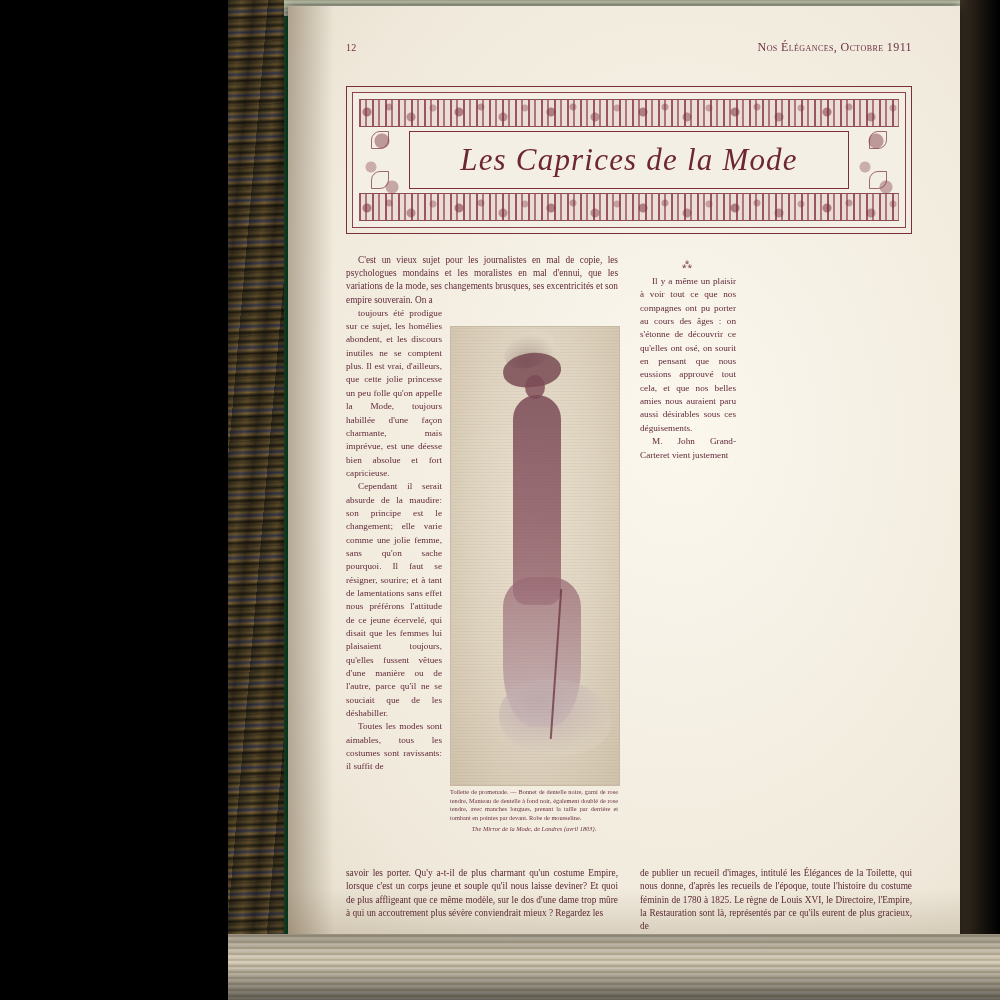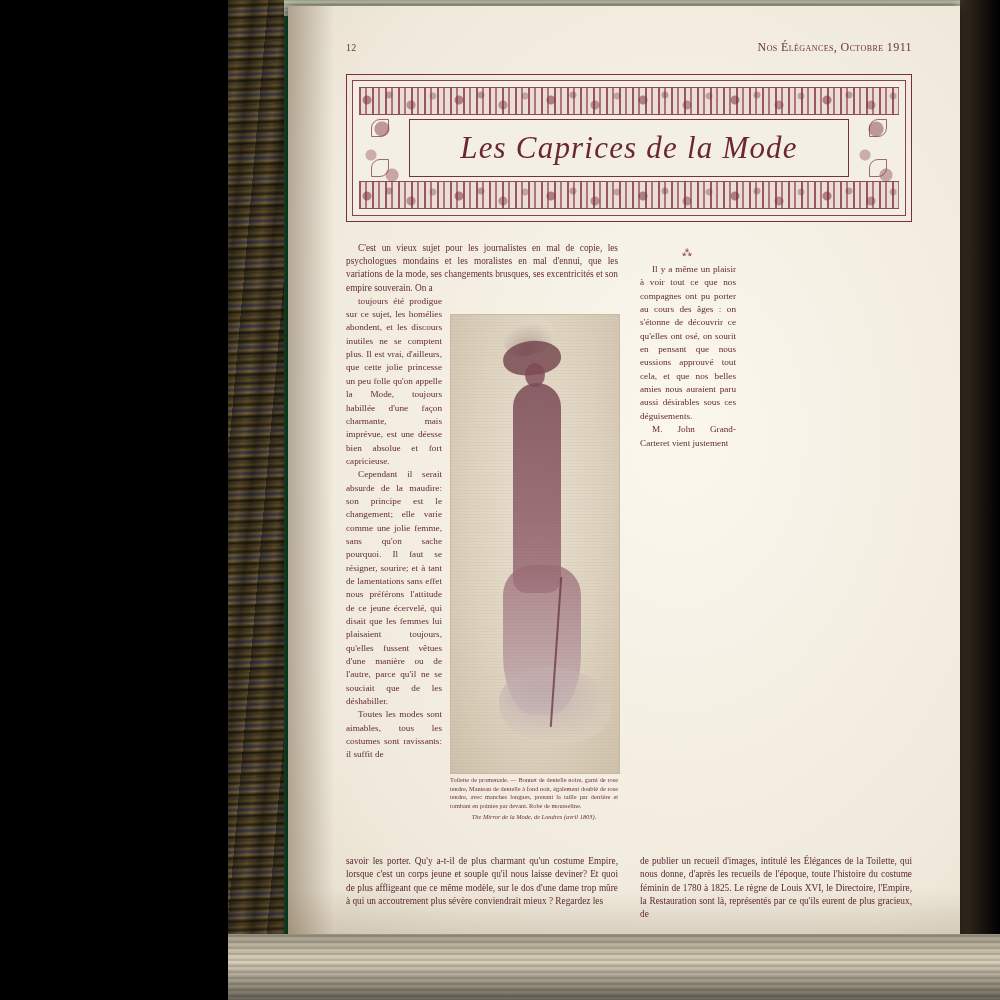--- a/index.html
+++ b/index.html
@@ -151,21 +151,21 @@
     position: absolute; right: 0; top: 0;
     font-size: 12px;
     font-variant: small-caps;
     letter-spacing: 0.4px;
     white-space: nowrap;
   }
 
   
   .title-frame {
     position: relative;
-    margin-top: 16px;
+    margin-top: 28px;
     height: 148px;
     border: 1.6px solid #7a2f3e;
     padding: 5px;
     box-sizing: border-box;
   }
   .title-frame-inner {
     position: relative;
     width: 100%; height: 100%;
     border: 1px solid #8a4250;
     box-sizing: border-box;

